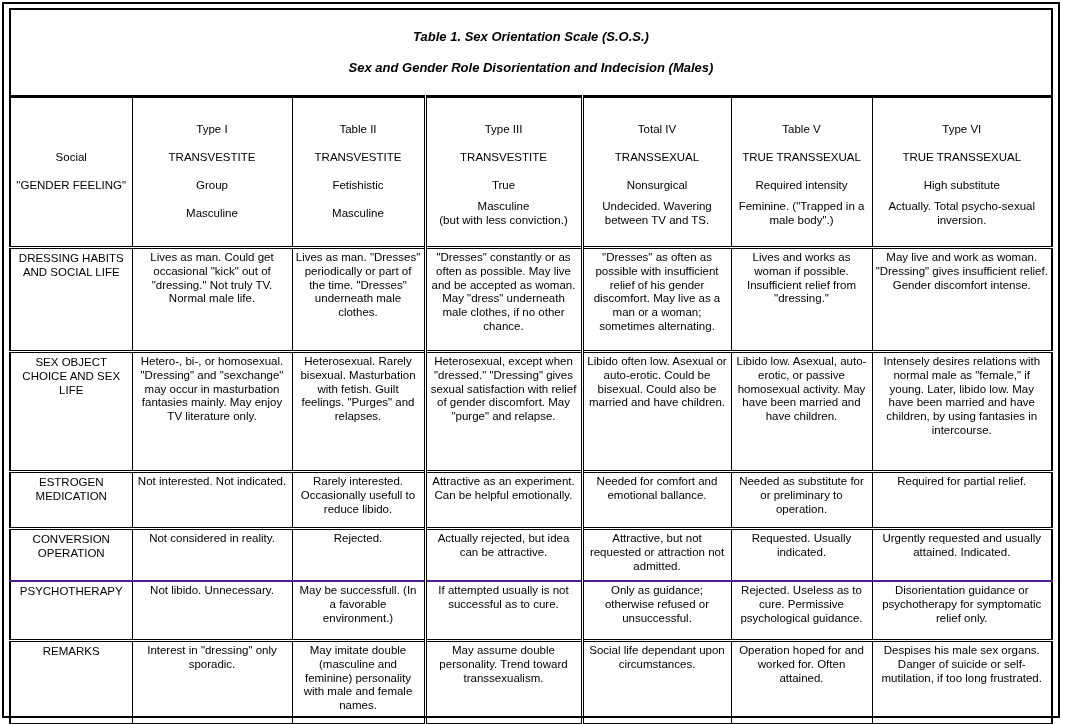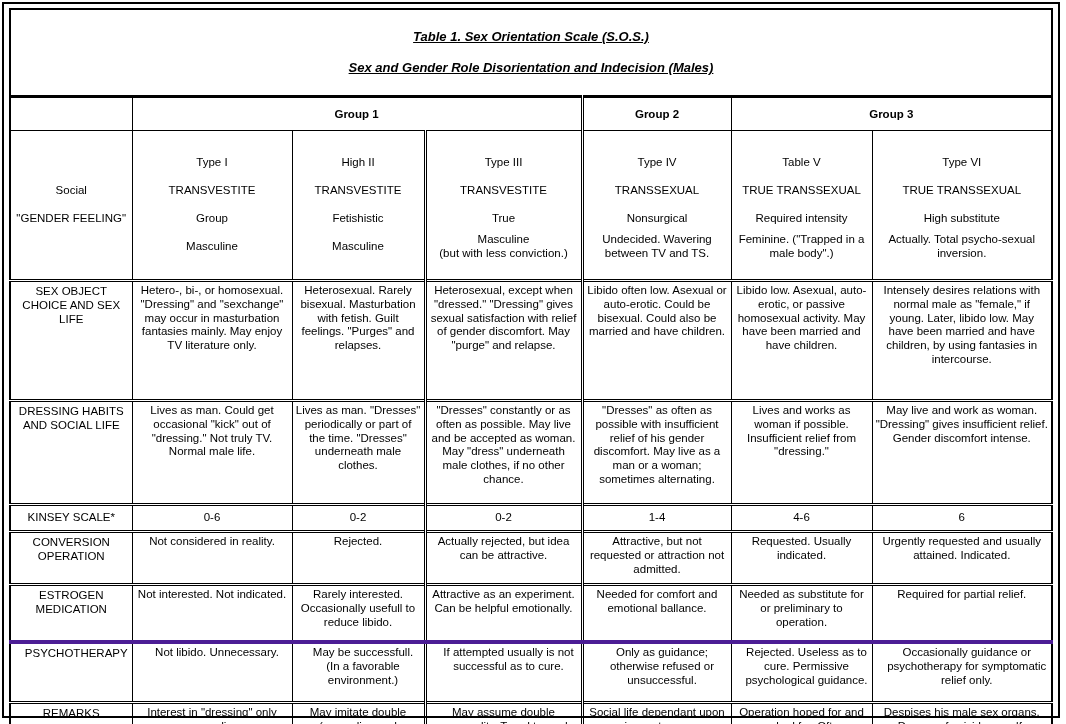--- a/index.html
+++ b/index.html
@@ -35,42 +35,42 @@
     overflow: hidden;
     white-space: pre-line;
   }
   
   td.title-cell {
     border: none;
     border-bottom: 3px solid #000;
     padding: 4px 0 5px 0;
     vertical-align: middle;
   }
-  .title-line { font-weight: bold; font-style: italic; font-size: 13px; line-height: 1.35; text-decoration: underline; }
+  .title-line { font-weight: bold; font-style: italic; font-size: 13px; line-height: 1.35; }
   
   tr.group-row td { vertical-align: middle; font-weight: bold; height: 28px; }
   
   .vstack {
     display: flex;
     flex-direction: column;
     height: 112px;
     padding: 2px 0;
   }
   .vline {
     flex: 1;
     display: flex;
     align-items: center;
     justify-content: center;
     white-space: pre-line;
   }
   
   .dl { border-left: 3px double #000; }
   
   tr.sep td { border-top: 3px double #000; }
-  tr.sep2 td { border-top: 4px solid #4c1d95; padding-left: 13px; }
+  tr.sep2 td { border-top: 2px solid #4c1d95; }
   
   tr.r-dressing td  { height: 96px; }
   tr.r-sexobj td    { height: 112px; }
   tr.r-kinsey td    { height: 22px; vertical-align: middle; padding: 1px 3px; }
   tr.r-conversion td{ height: 45px; }
   tr.r-estrogen td  { height: 49px; }
   tr.r-psycho td    { height: 52px; }
   tr.r-remarks td   { height: 76px; }
   td.rowlabel { padding-top: 3px; }
 </style>
@@ -90,64 +90,58 @@
     </colgroup>
 
     <tbody>
         <tr>
       <td colspan="7" class="title-cell">
         <div class="title-line">Table 1. Sex Orientation Scale (S.O.S.)</div>
         <div class="title-line">Sex and Gender Role Disorientation and Indecision (Males)</div>
       </td>
     </tr>
 
-    <tr class="group-row">
-      <td></td>
-      <td colspan="3">Group 1</td>
-      <td class="dl">Group 2</td>
-      <td colspan="2">Group 3</td>
-    </tr>
 
     <tr>
       <td>
         <div class="vstack">
           <div class="vline"></div>
           <div class="vline">Social</div>
           <div class="vline">"GENDER FEELING"</div>
           <div class="vline"></div>
         </div>
       </td>
       <td>
         <div class="vstack">
           <div class="vline">Type I</div>
           <div class="vline">TRANSVESTITE</div>
           <div class="vline">Group</div>
           <div class="vline">Masculine</div>
         </div>
       </td>
       <td>
         <div class="vstack">
-          <div class="vline">High II</div>
+          <div class="vline">Table II</div>
           <div class="vline">TRANSVESTITE</div>
           <div class="vline">Fetishistic</div>
           <div class="vline">Masculine</div>
         </div>
       </td>
       <td class="dl">
         <div class="vstack">
           <div class="vline">Type III</div>
           <div class="vline">TRANSVESTITE</div>
           <div class="vline">True</div>
           <div class="vline">Masculine
 (but with less conviction.)</div>
         </div>
       </td>
       <td class="dl">
         <div class="vstack">
-          <div class="vline">Type IV</div>
+          <div class="vline">Total IV</div>
           <div class="vline">TRANSSEXUAL</div>
           <div class="vline">Nonsurgical</div>
           <div class="vline">Undecided. Wavering between TV and TS.</div>
         </div>
       </td>
       <td>
         <div class="vstack">
           <div class="vline">Table V</div>
           <div class="vline">TRUE TRANSSEXUAL</div>
           <div class="vline">Required intensity</div>
@@ -155,80 +149,71 @@
         </div>
       </td>
       <td>
         <div class="vstack">
           <div class="vline">Type VI</div>
           <div class="vline">TRUE TRANSSEXUAL</div>
           <div class="vline">High substitute</div>
           <div class="vline">Actually. Total psycho-sexual inversion.</div>
         </div>
       </td>
+    </tr>
+
+    <tr class="sep r-dressing">
+      <td class="rowlabel">DRESSING HABITS AND SOCIAL LIFE</td>
+      <td>Lives as man. Could get occasional "kick" out of "dressing." Not truly TV. Normal male life.</td>
+      <td>Lives as man. "Dresses" periodically or part of the time. "Dresses" underneath male clothes.</td>
+      <td class="dl">"Dresses" constantly or as often as possible. May live and be accepted as woman. May "dress" underneath male clothes, if no other chance.</td>
+      <td class="dl">"Dresses" as often as possible with insufficient relief of his gender discomfort. May live as a man or a woman; sometimes alternating.</td>
+      <td>Lives and works as woman if possible. Insufficient relief from "dressing."</td>
+      <td>May live and work as woman. "Dressing" gives insufficient relief. Gender discomfort intense.</td>
     </tr>
 
     <tr class="sep r-sexobj">
       <td class="rowlabel">SEX OBJECT CHOICE AND SEX LIFE</td>
       <td>Hetero-, bi-, or homosexual. "Dressing" and "sexchange" may occur in masturbation fantasies mainly. May enjoy TV literature only.</td>
       <td>Heterosexual. Rarely bisexual. Masturbation with fetish. Guilt feelings. "Purges" and relapses.</td>
       <td class="dl">Heterosexual, except when "dressed." "Dressing" gives sexual satisfaction with relief of gender discomfort. May "purge" and relapse.</td>
       <td class="dl">Libido often low. Asexual or auto-erotic. Could be bisexual. Could also be married and have children.</td>
       <td>Libido low. Asexual, auto-erotic, or passive homosexual activity. May have been married and have children.</td>
       <td>Intensely desires relations with normal male as "female," if young. Later, libido low. May have been married and have children, by using fantasies in intercourse.</td>
     </tr>
 
-    <tr class="sep r-dressing">
-      <td class="rowlabel">DRESSING HABITS AND SOCIAL LIFE</td>
-      <td>Lives as man. Could get occasional "kick" out of "dressing." Not truly TV. Normal male life.</td>
-      <td>Lives as man. "Dresses" periodically or part of the time. "Dresses" underneath male clothes.</td>
-      <td class="dl">"Dresses" constantly or as often as possible. May live and be accepted as woman. May "dress" underneath male clothes, if no other chance.</td>
-      <td class="dl">"Dresses" as often as possible with insufficient relief of his gender discomfort. May live as a man or a woman; sometimes alternating.</td>
-      <td>Lives and works as woman if possible. Insufficient relief from "dressing."</td>
-      <td>May live and work as woman. "Dressing" gives insufficient relief. Gender discomfort intense.</td>
-    </tr>
-
-    <tr class="sep r-kinsey">
-      <td>KINSEY SCALE*</td>
-      <td>0-6</td>
-      <td>0-2</td>
-      <td class="dl">0-2</td>
-      <td class="dl">1-4</td>
-      <td>4-6</td>
-      <td>6</td>
+
+    <tr class="sep r-estrogen">
+      <td class="rowlabel">ESTROGEN MEDICATION</td>
+      <td>Not interested. Not indicated.</td>
+      <td>Rarely interested. Occasionally usefull to reduce libido.</td>
+      <td class="dl">Attractive as an experiment. Can be helpful emotionally.</td>
+      <td class="dl">Needed for comfort and emotional ballance.</td>
+      <td>Needed as substitute for or preliminary to operation.</td>
+      <td>Required for partial relief.</td>
     </tr>
 
     <tr class="sep r-conversion">
       <td class="rowlabel">CONVERSION OPERATION</td>
       <td>Not considered in reality.</td>
       <td>Rejected.</td>
       <td class="dl">Actually rejected, but idea can be attractive.</td>
       <td class="dl">Attractive, but not requested or attraction not admitted.</td>
       <td>Requested. Usually indicated.</td>
       <td>Urgently requested and usually attained. Indicated.</td>
     </tr>
 
-    <tr class="sep r-estrogen">
-      <td class="rowlabel">ESTROGEN MEDICATION</td>
-      <td>Not interested. Not indicated.</td>
-      <td>Rarely interested. Occasionally usefull to reduce libido.</td>
-      <td class="dl">Attractive as an experiment. Can be helpful emotionally.</td>
-      <td class="dl">Needed for comfort and emotional ballance.</td>
-      <td>Needed as substitute for or preliminary to operation.</td>
-      <td>Required for partial relief.</td>
-    </tr>
-
     <tr class="sep2 r-psycho">
       <td class="rowlabel">PSYCHOTHERAPY</td>
       <td>Not libido. Unnecessary.</td>
       <td>May be successfull. (In a favorable environment.)</td>
       <td class="dl">If attempted usually is not successful as to cure.</td>
       <td class="dl">Only as guidance; otherwise refused or unsuccessful.</td>
       <td>Rejected. Useless as to cure. Permissive psychological guidance.</td>
-      <td>Occasionally guidance or psychotherapy for symptomatic relief only.</td>
+      <td>Disorientation guidance or psychotherapy for symptomatic relief only.</td>
     </tr>
 
     <tr class="sep r-remarks">
       <td class="rowlabel">REMARKS</td>
       <td>Interest in "dressing" only sporadic.</td>
       <td>May imitate double (masculine and feminine) personality with male and female names.</td>
       <td class="dl">May assume double personality. Trend toward transsexualism.</td>
       <td class="dl">Social life dependant upon circumstances.</td>
       <td>Operation hoped for and worked for. Often attained.</td>
       <td>Despises his male sex organs. Danger of suicide or self-mutilation, if too long frustrated.</td>

